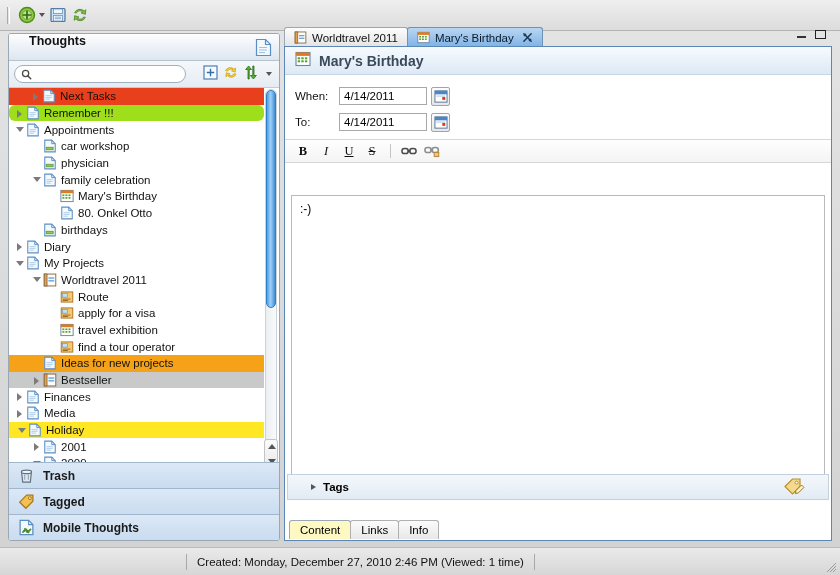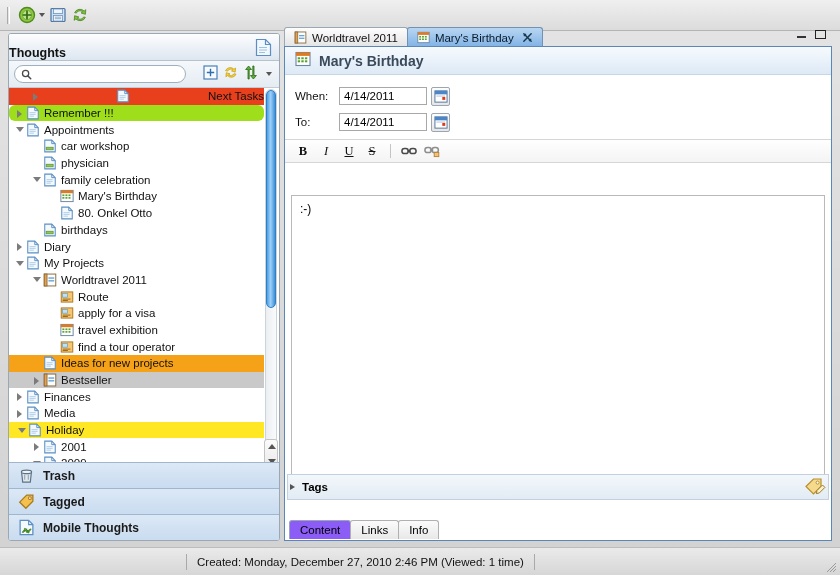--- a/index.html
+++ b/index.html
@@ -20,22 +20,22 @@
             border-left:1px solid #aaa; border-right:1px solid #fff; }
   .tb-btn{ display:flex; align-items:center; height:24px; padding:0 2px; cursor:default; }
   .tb-ico{ width:18px; height:18px; }
   .caret{ width:0;height:0;border-left:3.5px solid transparent;border-right:3.5px solid transparent;
           border-top:4px solid #555; margin-left:3px; }
 
   
   .left{ position:absolute; left:8px; top:33px; width:272px; height:508px;
          border:1px solid #9aa7b4; border-radius:3px; background:#fff; overflow:hidden; }
   .left-hd{ height:27px; background:linear-gradient(#fdfdfe,#dde6f0);
-            border-bottom:1px solid #b6c2ce; display:flex; align-items:flex-end;
-            padding:0 0; position:relative; }
+            border-bottom:1px solid #b6c2ce; display:flex; align-items:flex-start;
+            padding:0 20px; position:relative; }
   .left-hd .ttl{ font-weight:bold; font-size:12.5px; color:#111; }
   .hd-doc{ position:absolute; right:7px; top:4px; }
 
   .searchbar{ height:27px; background:linear-gradient(#f5f8fb,#e4ebf2);
               border-bottom:1px solid #c3ccd6; display:flex; align-items:center;
               padding:0 5px; gap:5px; }
   .sfield{ flex:0 0 172px; height:18px; background:#fff; border:1px solid #9fb0c0;
            border-radius:9px; display:flex; align-items:center; padding:0 6px; }
   .sfield input{ border:0; outline:0; width:100%; font-size:11px; background:transparent;
                  font-family:"Liberation Sans",sans-serif; }
@@ -109,30 +109,30 @@
            display:flex; align-items:center; padding:0 8px; gap:3px;
            background:linear-gradient(#fff,#f4f4f4); }
   .fbtn{ width:20px; height:20px; display:flex; align-items:center; justify-content:center;
          font-size:12.5px; font-family:"Liberation Serif",serif; color:#111; }
   .fsep{ width:1px; height:14px; background:#c4c4c4; margin:0 5px; }
 
   .ed-body{ position:absolute; left:6px; right:6px; top:148px; bottom:62px;
             border:1px solid #b9b9b9; background:#fff; padding:6px 8px; font-size:12px; }
   .tagsbar{ position:absolute; left:2px; right:2px; bottom:40px; height:26px;
             background:linear-gradient(#f3f7fb,#e2ebf4); border:1px solid #c3d0de;
-            display:flex; align-items:center; padding:0 2px; gap:7px;justify-content:flex-end; }
+            display:flex; align-items:center; padding:0 23px; gap:7px;justify-content:flex-end; }
   .tagsbar .tw2{ width:0;height:0;border-top:3.5px solid transparent;border-bottom:3.5px solid transparent;border-left:5px solid #555; }
   .tagsbar .lb{ font-weight:bold; font-size:11.5px; }
   .tagico{ margin-left:auto; }
 
   .btabs{ position:absolute; left:4px; bottom:1px; height:20px; display:flex; align-items:flex-end; }
   .btab{ height:19px; display:flex; align-items:center; padding:0 10px; font-size:11.5px;
          border:1px solid #b0b0b0; border-bottom:none; border-radius:3px 3px 0 0;
          background:linear-gradient(#fbfbfb,#e8e8e8); margin-right:-1px; }
-  .btab.active{ background:#8b5cf6; border-color:#9aa7b4; font-weight:normal; }
+  .btab.active{ background:#fef9c3; border-color:#9aa7b4; font-weight:normal; }
 
   
   .status{ position:absolute; left:0; bottom:0; width:840px; height:28px;
            background:linear-gradient(#eaeaea,#d6d6d6); border-top:1px solid #bcbcbc;
            display:flex; align-items:center; }
   .st-sep{ width:1px; height:16px; background:#a9a9a9; }
   .st-txt{ padding:0 10px; font-size:11.5px; color:#111; }
   .grip{ position:absolute; right:3px; bottom:2px; width:12px; height:12px; }
 </style>
 </head>
@@ -215,21 +215,21 @@
             <path d="M4 14V4.5H1.6L4.6 1l3 3.5H5.2V14z" fill="#57b037" stroke="#2f6b18" stroke-width="0.8"></path>
             <path d="M10 1v9.5h2.4L9.4 14l-3-3.5h2.4V1z" fill="#57b037" stroke="#2f6b18" stroke-width="0.8"></path>
           </svg>
         </span>
         <span class="caret"></span>
       </div>
     </div>
 
     <div class="treewrap">
       <div class="tree" id="tree">
-          <div class="row sel-red" style="padding-left: 22px; justify-content: space-between;">
+          <div class="row sel-red" style="padding-left: 22px;">
             <span class="tw r">
               <i></i>
             </span>
             <span class="ic"><svg width="14" height="14" viewBox="0 0 16 16">
                 <path d="M2 1.3h8l4 4v9.4H2z" fill="#f4f9fd" stroke="#5b8fc4" stroke-width="1.2"></path>
                 <path d="M10 1.3v4h4" fill="none" stroke="#5b8fc4" stroke-width="1.1"></path>
                 <path d="M4 7.6h7M4 9.6h7M4 11.6h5" stroke="#a8c9e6" stroke-width="1"></path>
               </svg></span>
             <span>Next Tasks</span>
           </div>

